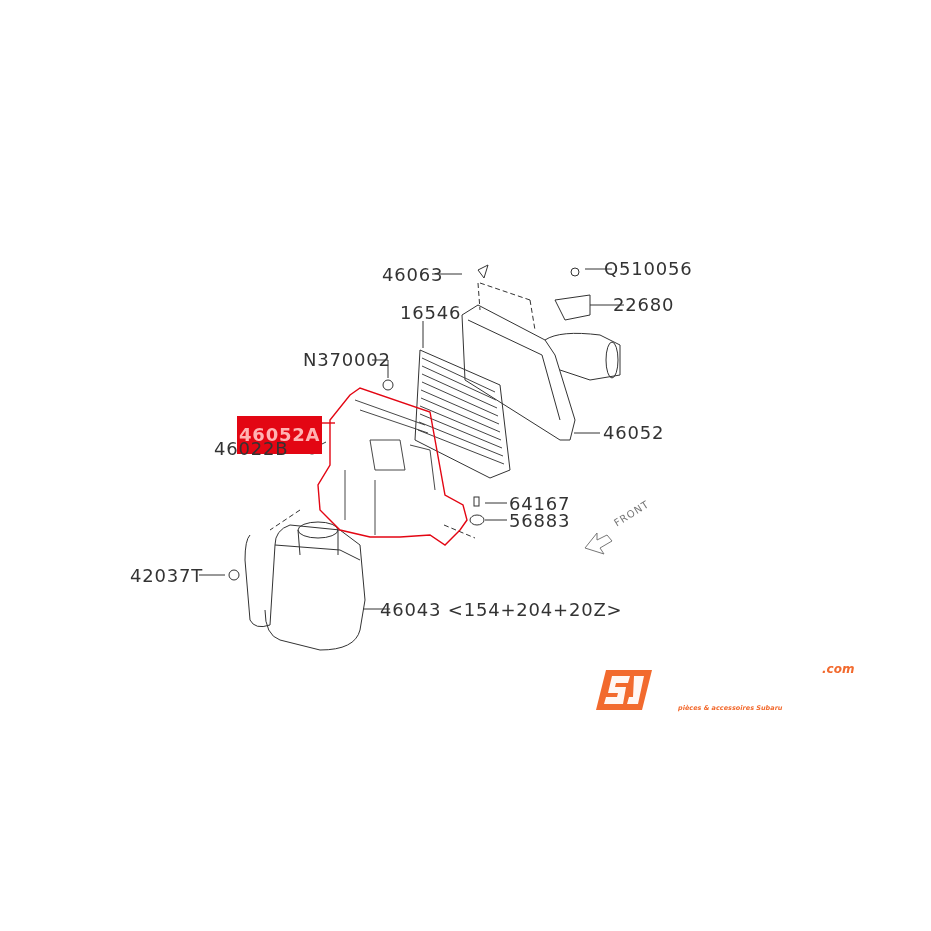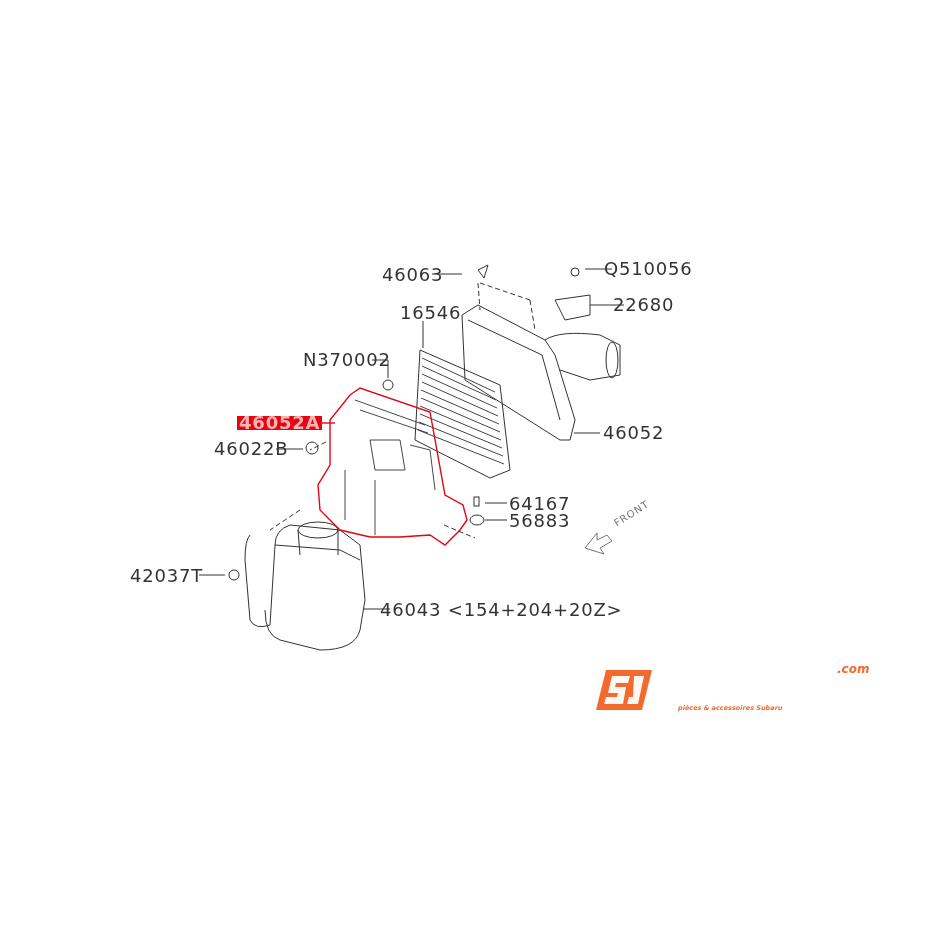--- a/index.html
+++ b/index.html
@@ -1,23 +1,23 @@
 <!DOCTYPE html>
 <html><head>
 <meta charset="utf-8">
 <style>
   html, body { margin: 0; padding: 0; background: #ffffff; }
   #canvas { position: relative; width: 931px; height: 931px; background: #fff; overflow: hidden; font-family: "DejaVu Sans Mono", monospace; }
   svg.drawing { position: absolute; left: 0; top: 0; }
   .lbl { position: absolute; font-family: "DejaVu Sans", sans-serif; font-size: 18px; color: #333; letter-spacing: 0.8px; white-space: nowrap; line-height: 14px; }
-  .lbl.hl { background: #e30613; color: #ffb3b3; padding: 0 2px; font-weight: bold; }
+  .lbl.hl { background: #e30613; color: #ffb3b3; padding: 12px 2px; font-weight: bold; }
   .front { position: absolute; left: 612px; top: 508px; font-family: "DejaVu Sans", sans-serif; font-size: 10px; color: #777; transform: rotate(-32deg); letter-spacing: 1px; }
   .logo { position: absolute; left: 596px; top: 668px; width: 262px; height: 50px; }
   .logo-text { position: absolute; left: 58px; top: 2px; font-family: "DejaVu Sans", sans-serif; font-style: italic; font-weight: bold; font-size: 30px; color: #6b6b6b; letter-spacing: -1px; text-shadow: 1px 1px 0 #222; }
-  .logo-com { position: absolute; left: 241px; top: -6px; font-family: "DejaVu Sans", sans-serif; font-weight: bold; font-style: italic; font-size: 12px; color: #f26a2e; }
+  .logo-com { position: absolute; left: 226px; top: -6px; font-family: "DejaVu Sans", sans-serif; font-weight: bold; font-style: italic; font-size: 12px; color: #f26a2e; }
   .logo-tag { position: absolute; left: 58px; top: 36px; font-family: "DejaVu Sans", sans-serif; font-style: italic; font-weight: bold; font-size: 6.5px; color: #f26a2e; padding-left: 24px; }
 </style>
 </head>
 <body>
 
 <div id="canvas">
 
   <svg class="drawing" width="931" height="931" viewBox="0 0 931 931">
     <g fill="none" stroke="#333" stroke-width="1">
 

